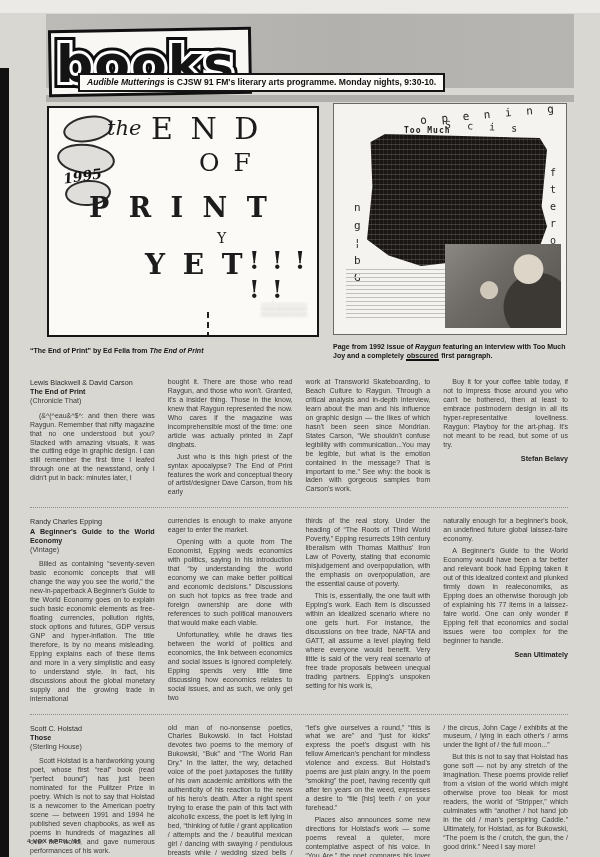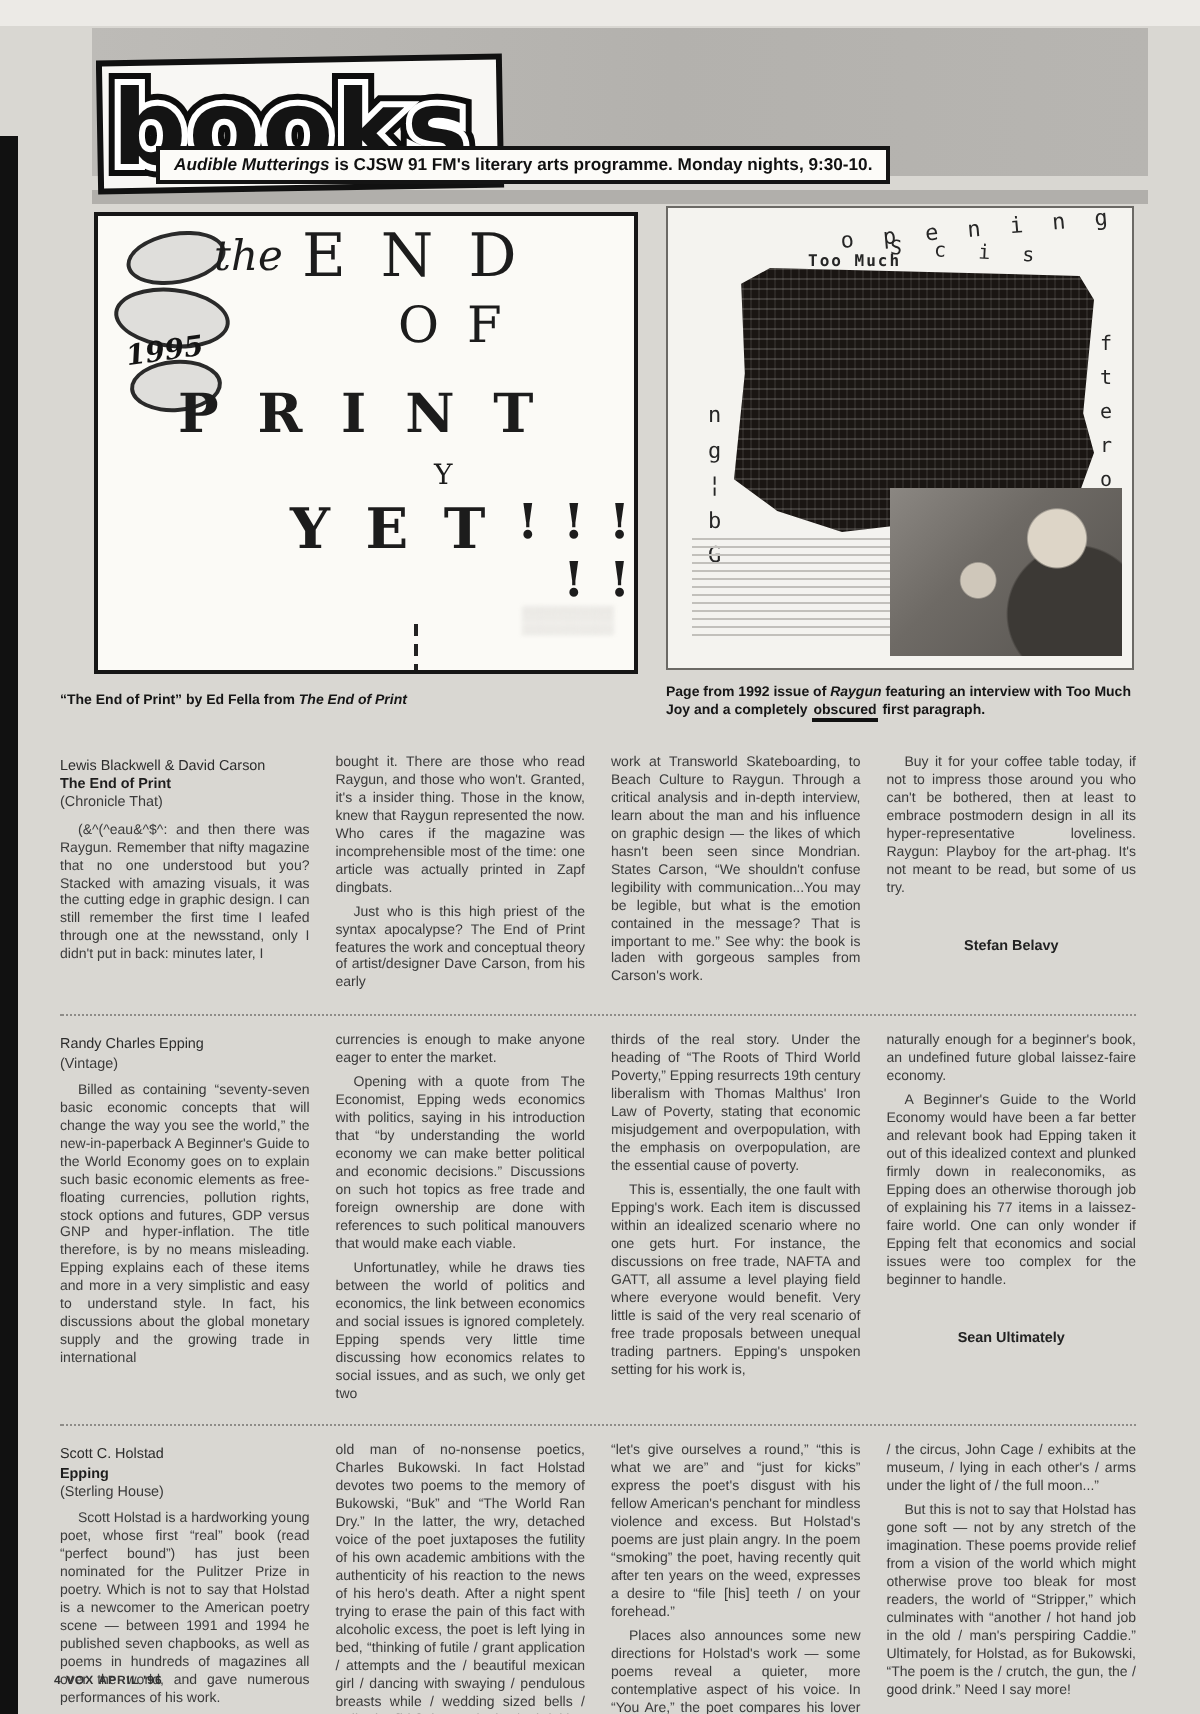--- a/index.html
+++ b/index.html
@@ -20,21 +20,21 @@
   .banner { position:absolute; left:78px; top:73px; background:#fcfbf8; border:2px solid #141414;
     padding:2px 7px 3px; font-size:8.6px; font-weight:bold; white-space:nowrap; color:#111; z-index:5; }
   .banner .it { font-style:italic; }
 
   .img-frame-left { position:absolute; left:47px; top:106px; width:272px; height:231px;
     background:#fbfaf6; border:2px solid #161616; overflow:hidden; }
   .img-frame-right { position:absolute; left:333px; top:103px; width:234px; height:232px;
     background:#f4f3ef; border:1px solid #6b6965; overflow:hidden; }
 
   
-  .aw { position:absolute; color:#1c1c1c; font-family:"DejaVu Serif", serif;text-align:right; }
+  .aw { position:absolute; color:#1c1c1c; font-family:"DejaVu Serif", serif; }
   .stamp-ell { position:absolute; border:2px solid #2a2a2a; border-radius:50%; background:rgba(60,60,60,.14); }
   .stamp-year { position:absolute; left:14px; top:60px; font:italic bold 14px "DejaVu Serif", serif; transform:rotate(-8deg); color:#141414; }
   .dash-col { position:absolute; left:158px; top:204px; height:26px; border-left:2px dashed #222; }
   .ghost { position:absolute; color:#c6c4c0; }
 
   
   .blob { position:absolute; left:33px; top:30px; width:180px; height:132px; background:#1a1613;
     clip-path:polygon(2% 6%, 10% 0, 96% 3%, 100% 12%, 97% 55%, 100% 70%, 92% 100%, 55% 96%, 30% 100%, 12% 92%, 0 80%, 3% 40%);
   }
   .blob-tex { position:absolute; inset:0;
@@ -58,21 +58,21 @@
 
   .reviews { position:absolute; left:30px; top:378px; width:538px; }
   .review { display:grid; grid-template-columns:repeat(4,1fr); column-gap:13px; }
   .review .col { font-size:7px; line-height:1.28; text-align:justify; color:#3a3a3a; }
   .rv-head { margin-bottom:6px; }
   .rv-author { font-size:7.2px; color:#2c2c2c; }
   .rv-title { font-size:7.2px; font-weight:bold; color:#1d1d1d; }
   .rv-pub { font-size:7.2px; }
   .col p { margin:0 0 3px; }
   .ind { text-indent:9px; }
-  .byline { font-weight:bold; text-align:center; font-size:7.2px; color:#222; margin-top:18px; }
+  .byline { font-weight:bold; text-align:right; font-size:7.2px; color:#222; margin-top:4px; }
   .sep { border-top:1px dotted #8e8c88; margin:7px 0 9px; }
 
   .footer { position:absolute; left:27px; top:838px; font-size:6px; font-weight:bold; color:#333; letter-spacing:.5px; }
 </style>
 </head>
 <body>
 
 <div class="top-white"></div>
 <div class="left-strip"></div>
 <div class="masthead-band"></div>
@@ -143,20 +143,21 @@
       <div class="byline">Stefan Belavy</div>
     </div>
   </section>
 
   <div class="sep"></div>
 
   <section class="review">
     <div class="col">
       <div class="rv-head">
         <div class="rv-author">Randy Charles Epping</div>
+        <div class="rv-title">A Beginner's Guide to the World Economy</div>
         <div class="rv-pub">(Vintage)</div>
       </div>
       <p class="ind">Billed as containing “seventy-seven basic economic concepts that will change the way you see the world,” the new-in-paperback A Beginner's Guide to the World Economy goes on to explain such basic economic elements as free-floating currencies, pollution rights, stock options and futures, GDP versus GNP and hyper-inflation. The title therefore, is by no means misleading. Epping explains each of these items and more in a very simplistic and easy to understand style. In fact, his discussions about the global monetary supply and the growing trade in international</p>
     </div>
     <div class="col">
       <p>currencies is enough to make anyone eager to enter the market.</p>
       <p class="ind">Opening with a quote from The Economist, Epping weds economics with politics, saying in his introduction that “by understanding the world economy we can make better political and economic decisions.” Discussions on such hot topics as free trade and foreign ownership are done with references to such political manouvers that would make each viable.</p>
       <p class="ind">Unfortunatley, while he draws ties between the world of politics and economics, the link between economics and social issues is ignored completely. Epping spends very little time discussing how economics relates to social issues, and as such, we only get two</p>
     </div>
     <div class="col">
@@ -169,21 +170,21 @@
       <div class="byline">Sean Ultimately</div>
     </div>
   </section>
 
   <div class="sep"></div>
 
   <section class="review">
     <div class="col">
       <div class="rv-head">
         <div class="rv-author">Scott C. Holstad</div>
-        <div class="rv-title">Epping</div>
+        <div class="rv-title">Those</div>
         <div class="rv-pub">(Sterling House)</div>
       </div>
       <p class="ind">Scott Holstad is a hardworking young poet, whose first “real” book (read “perfect bound”) has just been nominated for the Pulitzer Prize in poetry. Which is not to say that Holstad is a newcomer to the American poetry scene — between 1991 and 1994 he published seven chapbooks, as well as poems in hundreds of magazines all over the world, and gave numerous performances of his work.</p>
 
     </div>
     <div class="col">
       <p>old man of no-nonsense poetics, Charles Bukowski. In fact Holstad devotes two poems to the memory of Bukowski, “Buk” and “The World Ran Dry.” In the latter, the wry, detached voice of the poet juxtaposes the futility of his own academic ambitions with the authenticity of his reaction to the news of his hero's death. After a night spent trying to erase the pain of this fact with alcoholic excess, the poet is left lying in bed, “thinking of futile / grant application / attempts and the / beautiful mexican girl / dancing with swaying / pendulous breasts while / wedding sized bells / frolic in [his] increasingly / shrinking dehydrated head.”</p>
 
     </div>
     <div class="col">

